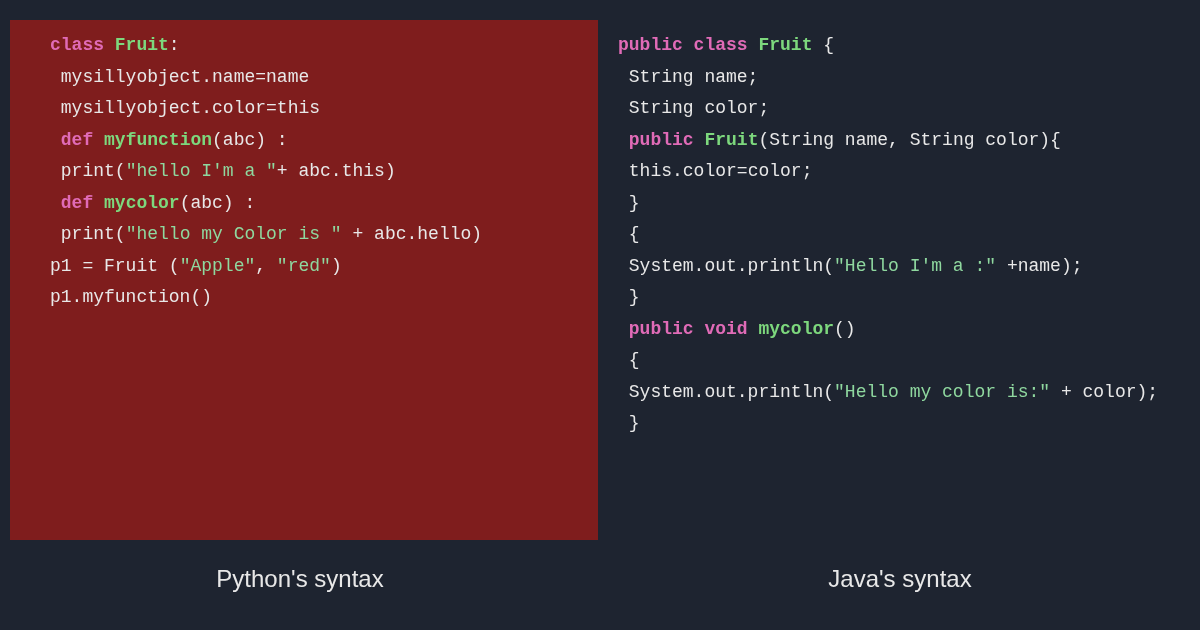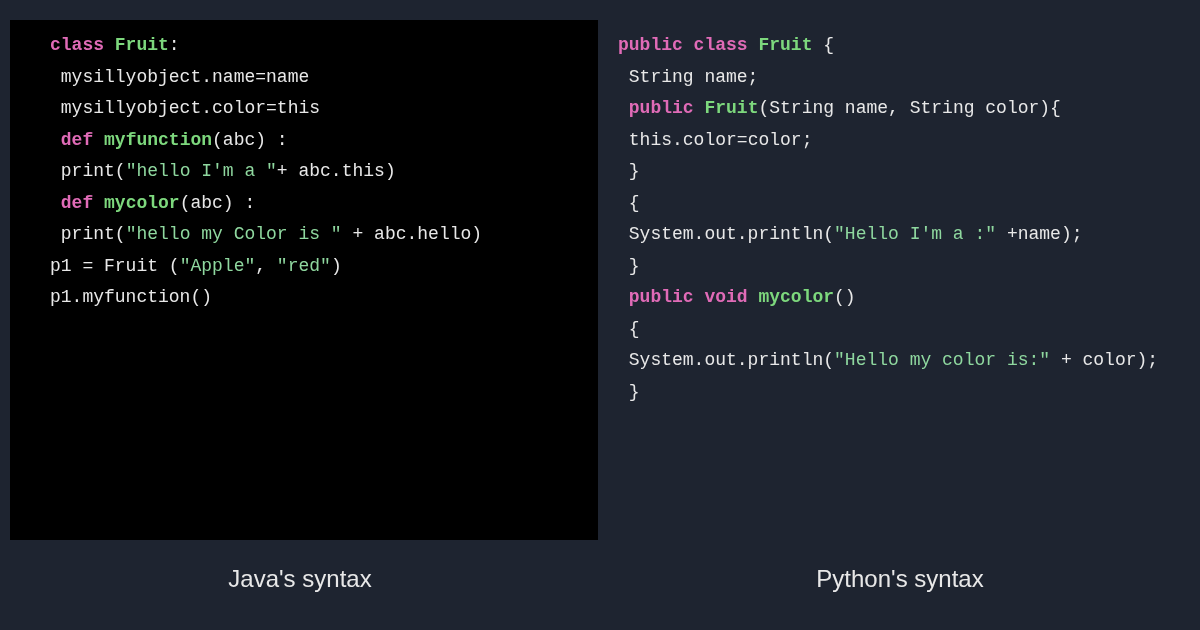--- a/index.html
+++ b/index.html
@@ -14,21 +14,21 @@
     .container {
       display: flex;
       height: 540px;
       padding: 20px 0 0 0;
     }
     .panel {
       flex: 1;
       padding: 10px 20px 10px 40px;
     }
     .panel-left {
-      background: #000000;
+      background: #7f1d1d;
       margin: 0 0 0 10px;
       flex: 0 0 49%;
     }
     .panel-right {
       padding-left: 20px;
       flex: 0 0 51%;
     }
     .divider {
       width: 1px;
       background: #888;
@@ -71,28 +71,29 @@
       <div class="code-line"><span> print(</span><span class="str">"hello I'm a "</span><span>+ abc.this)</span></div>
       <div class="code-line"><span> </span><span class="kw">def </span><span class="fn">mycolor</span><span>(abc) :</span></div>
       <div class="code-line"><span> print(</span><span class="str">"hello my Color is "</span><span> + abc.hello)</span></div>
       <div class="code-line"><span>p1 = Fruit (</span><span class="str">"Apple"</span><span>, </span><span class="str">"red"</span><span>)</span></div>
       <div class="code-line"><span>p1.myfunction()</span></div>
     </div>
   <div class="divider"></div>
   <div class="panel panel-right" id="java-panel">
       <div class="code-line"><span class="kw">public class </span><span class="cls">Fruit</span><span> {</span></div>
       <div class="code-line"><span> String name;</span></div>
+      <div class="code-line"><span> String color;</span></div>
       <div class="code-line"><span> </span><span class="kw">public </span><span class="fn">Fruit</span><span>(String name, String color){</span></div>
       <div class="code-line"><span> this</span><span>.color=color;</span></div>
       <div class="code-line"><span> }</span></div>
       <div class="code-line"><span> {</span></div>
       <div class="code-line"><span> System.out.println(</span><span class="str">"Hello I'm a :"</span><span> +name);</span></div>
       <div class="code-line"><span> }</span></div>
       <div class="code-line"><span> </span><span class="kw">public void </span><span class="fn">mycolor</span><span>()</span></div>
       <div class="code-line"><span> {</span></div>
       <div class="code-line"><span> System.out.println(</span><span class="str">"Hello my color is:"</span><span> + color);</span></div>
       <div class="code-line"><span> }</span></div>
     </div>
 </div>
 <div class="labels">
+  <div class="label">Python's syntax</div>
   <div class="label">Java's syntax</div>
-  <div class="label">Python's syntax</div>
 </div>
 
 </body></html>

